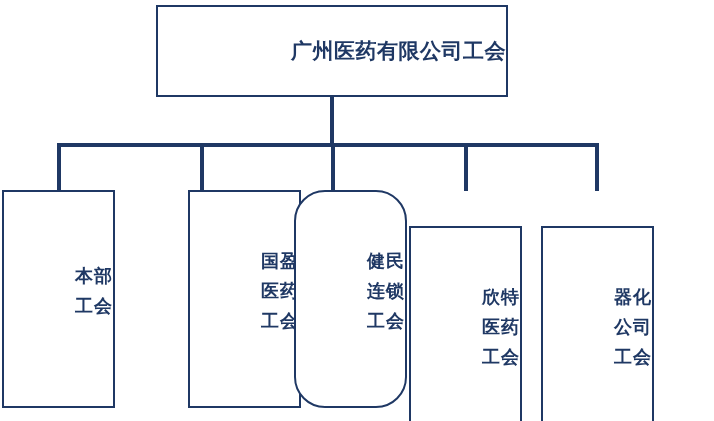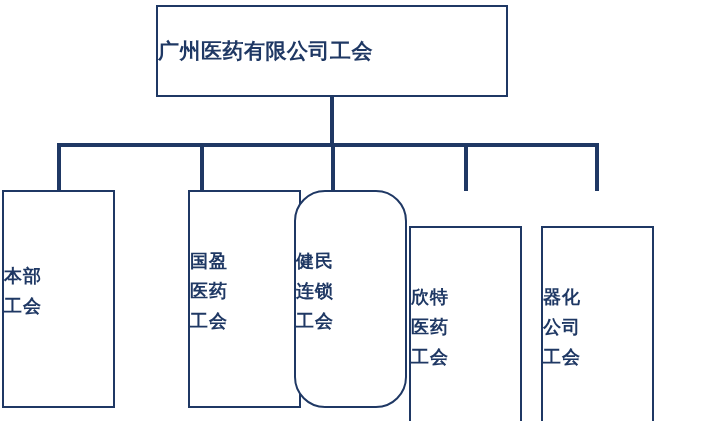--- a/index.html
+++ b/index.html
@@ -20,21 +20,21 @@
   }
 
   
   .node {
     position: absolute;
     box-sizing: border-box;
     background: #ffffff;
     border: 2px solid #1F3864;
     display: flex;
     align-items: center;
-    justify-content: flex-start;
+    justify-content: flex-end;
   }
   .node-root {
     left: 156px;
     top: 5px;
     width: 352px;
     height: 92px;
   }
   .node-label {
     color: #1F3864;
     font-weight: bold;

